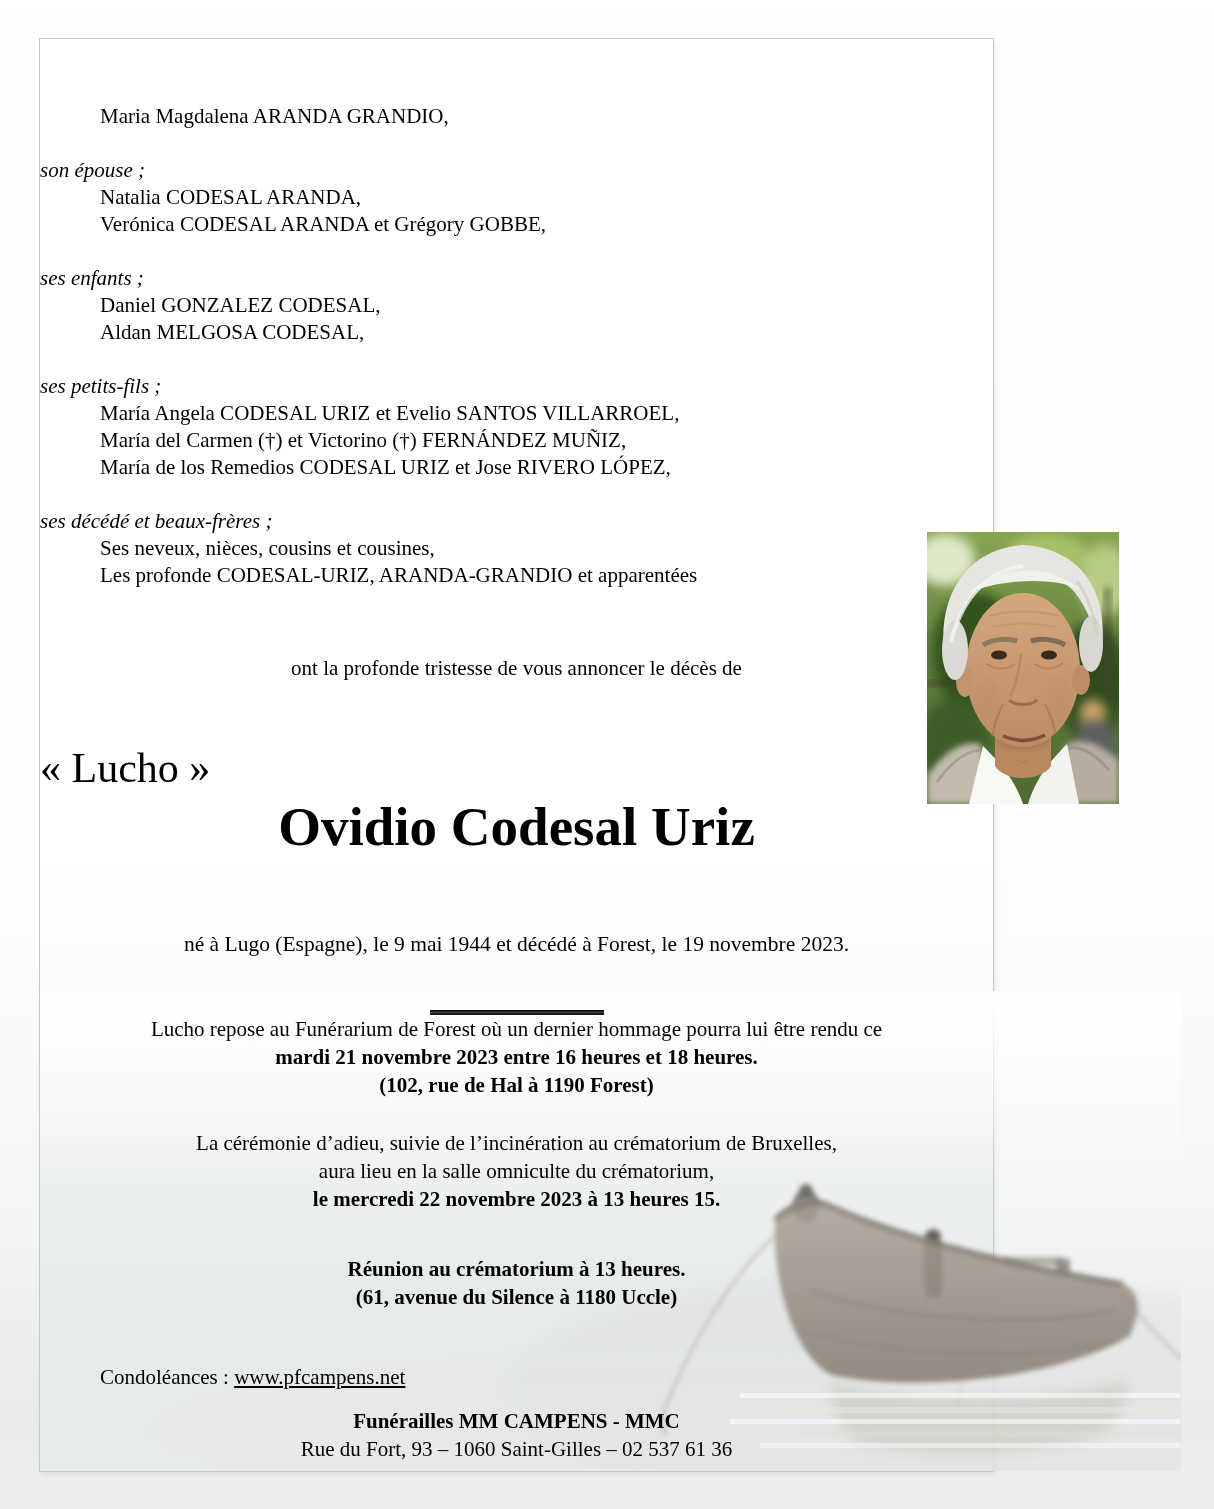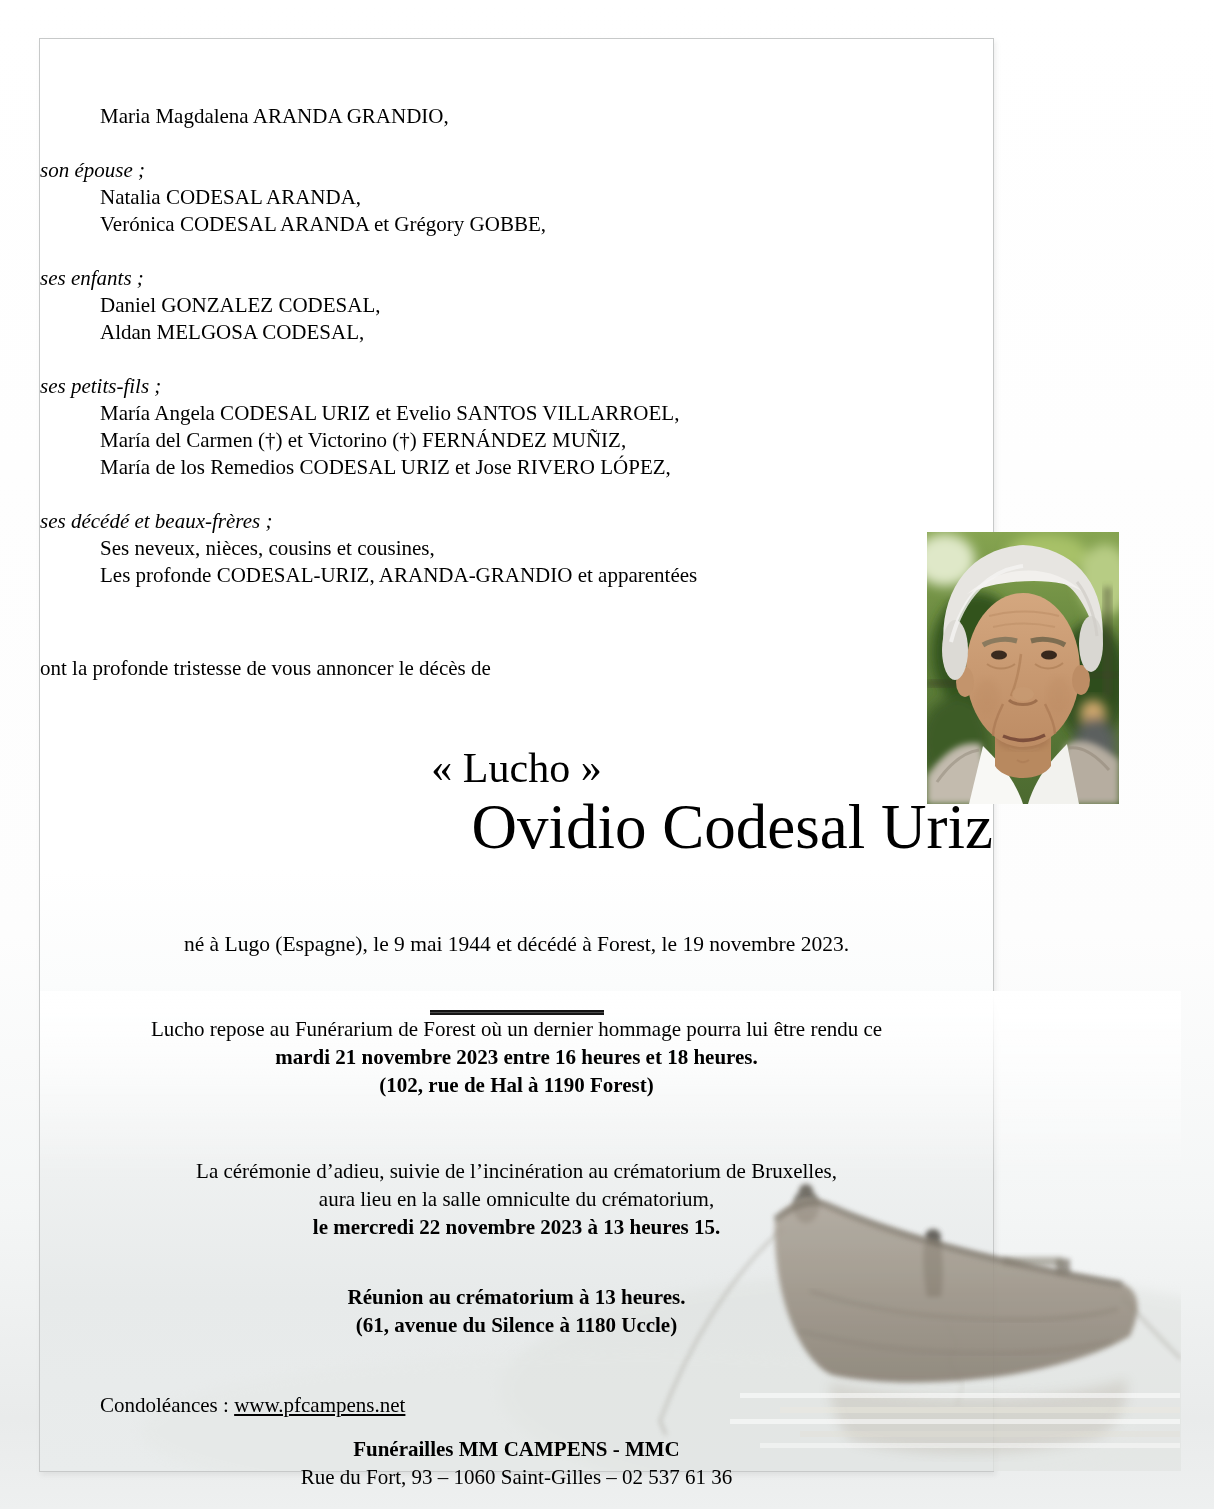--- a/index.html
+++ b/index.html
@@ -12,31 +12,31 @@
   .card{
     position:absolute;left:39px;top:38px;width:955px;height:1434px;
     box-sizing:border-box;border:1px solid #c7c9c9;
     background:linear-gradient(180deg,#ffffff 0%,#ffffff 58%,#fbfcfc 66%,#f1f3f3 76%,#e7eaea 88%,#e9ecec 100%);
     box-shadow:2px 3px 5px rgba(120,125,125,0.12);
   }
   .content{position:relative;z-index:2;width:100%;height:100%;box-sizing:border-box;padding-top:64px;}
   .fam-line{height:27px;line-height:27px;font-size:21px;white-space:nowrap;}
   .fam-name{padding-left:60px;text-align:left;}
   .fam-relation{padding-right:52px;text-align:left;font-style:italic;margin-top:27px;}
-  .announcement{margin-top:66px;text-align:left;font-size:21px;line-height:27px;}
-  .nickname{margin-top:58px;text-align:center;font-size:42px;line-height:56px;}
-  .deceased-name{text-align:right;font-size:63px;line-height:62px;}
+  .announcement{margin-top:66px;text-align:center;font-size:21px;line-height:27px;}
+  .nickname{margin-top:58px;text-align:left;font-size:42px;line-height:56px;}
+  .deceased-name{text-align:center;font-size:55px;line-height:62px;font-weight:bold;}
   .life-dates{margin-top:72px;text-align:center;font-size:21.5px;line-height:28px;}
   .divider{
     margin:52px auto 0 auto;width:174px;height:5px;
     background:linear-gradient(180deg,#131313 0 2px,#4a4a4a 2px 3px,#161616 3px 5px);
   }
   .para{text-align:center;font-size:21px;line-height:28px;}
   .visitation{}
-  .ceremony{margin-top:58px;}
+  .ceremony{margin-top:30px;}
   .reunion{margin-top:42px;}
   .bold{font-weight:bold;}
   .condolences{margin-top:52px;padding-left:60px;text-align:left;font-size:21px;line-height:28px;}
   .condolences a{color:#000;text-decoration:underline;cursor:pointer;}
   .footer{margin-top:16px;text-align:center;font-size:21px;line-height:28px;}
   .portrait{position:absolute;left:887px;top:493px;width:192px;height:272px;z-index:2;overflow:hidden;}
   .boat-art{position:absolute;left:0;bottom:0;width:1141px;height:480px;z-index:1;pointer-events:none;}
 </style>
 </head>
 <body>

